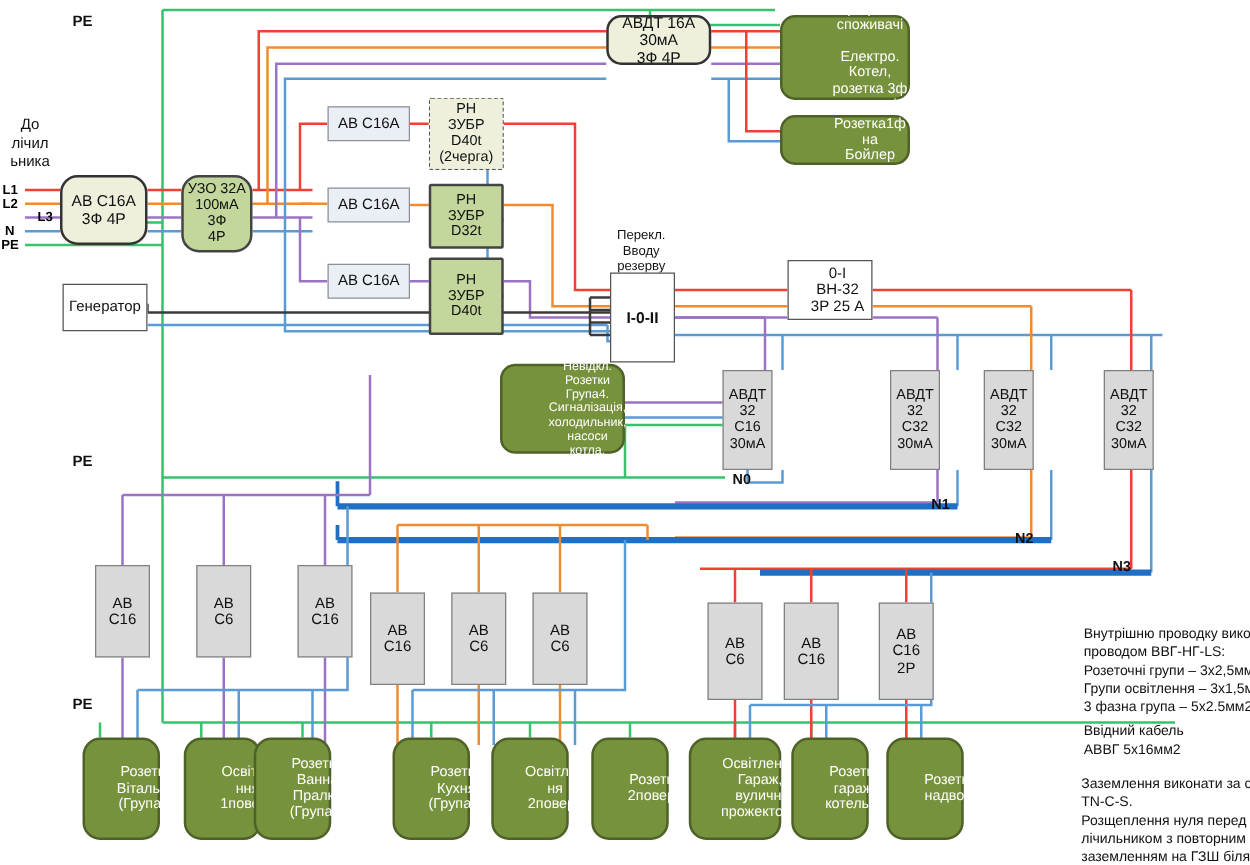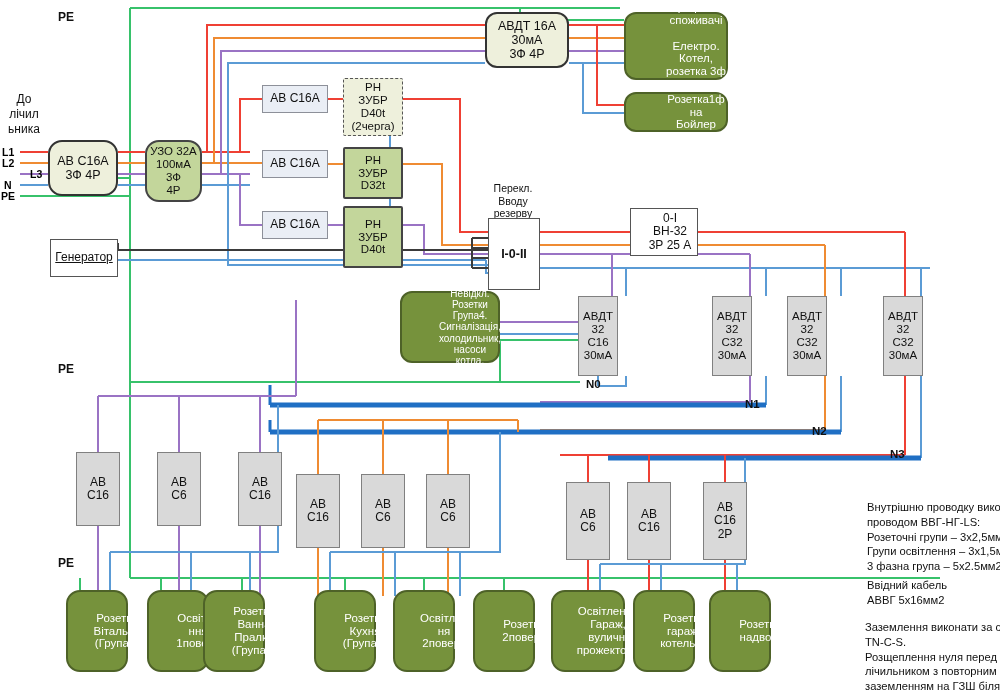--- a/index.html
+++ b/index.html
@@ -269,21 +269,21 @@
   <div class="pe-lbl" style="left:58px;top:362px;">PE</div>
   <div class="pe-lbl" style="left:58px;top:556px;">PE</div>
 
   <div class="node cream" style="left:48px;top:140px;width:70px;height:56px;white-space:pre-line;">АВ С16А
 3Ф 4Р</div>
 
   <div class="node green" style="left:145px;top:140px;width:57px;height:62px;white-space:pre-line;border-radius:14px;font-size:11.5px;">УЗО 32А
 100мА 3Ф
 4Р</div>
 
-  <div class="node wbox" style="left:50px;top:239px;width:68px;height:38px;text-decoration:underline;">Генератор</div>
+  <div class="node wbox" style="left:50px;top:227px;width:68px;height:38px;">Генератор</div>
 
   <div class="node lbox" style="left:262px;top:85px;width:66px;height:28px;">АВ С16А</div>
   <div class="node lbox" style="left:262px;top:150px;width:66px;height:28px;">АВ С16А</div>
   <div class="node lbox" style="left:262px;top:211px;width:66px;height:28px;">АВ С16А</div>
 
   <div class="node dashbox" style="left:343px;top:78px;width:60px;height:58px;white-space:pre-line;font-size:11.5px;">РН
 ЗУБР
 D40t
 (2черга)</div>
   <div class="node green" style="left:343px;top:147px;width:60px;height:52px;white-space:pre-line;border-radius:2px;font-size:11.5px;">РН
@@ -295,21 +295,21 @@
 
   <div class="inlbl" style="left:485px;top:182px;width:56px;white-space:pre-line;font-size:10.5px;">Перекл.
 Вводу
 резерву</div>
   <div class="node wbox" style="left:488px;top:218px;width:52px;height:72px;font-weight:bold;font-size:12.5px;">I-0-II</div>
 
   <div class="node wbox" style="left:630px;top:208px;width:68px;height:48px;white-space:pre-line;padding-left:12px;">0-I
 ВН-32
 3Р 25 А</div>
 
-  <div class="node cream" style="left:485px;top:12px;width:84px;height:56px;white-space:pre-line;border-radius:12px;">АВДТ 16А
+  <div class="node cream" style="left:485px;top:12px;width:84px;height:40px;white-space:pre-line;border-radius:12px;">АВДТ 16А
 30мА
 3Ф 4Р</div>
   <div class="node olive" style="left:624px;top:12px;width:104px;height:68px;white-space:pre-line;">Трифазні споживачі
 
 Електро. Котел,
 розетка 3ф в гаражі</div>
   <div class="node olive" style="left:624px;top:92px;width:104px;height:40px;white-space:pre-line;">Розетка1ф на
 Бойлер</div>
 
   <div class="node olive" style="left:400px;top:291px;width:100px;height:72px;white-space:pre-line;font-size:10px;">Невідкл. Розетки

